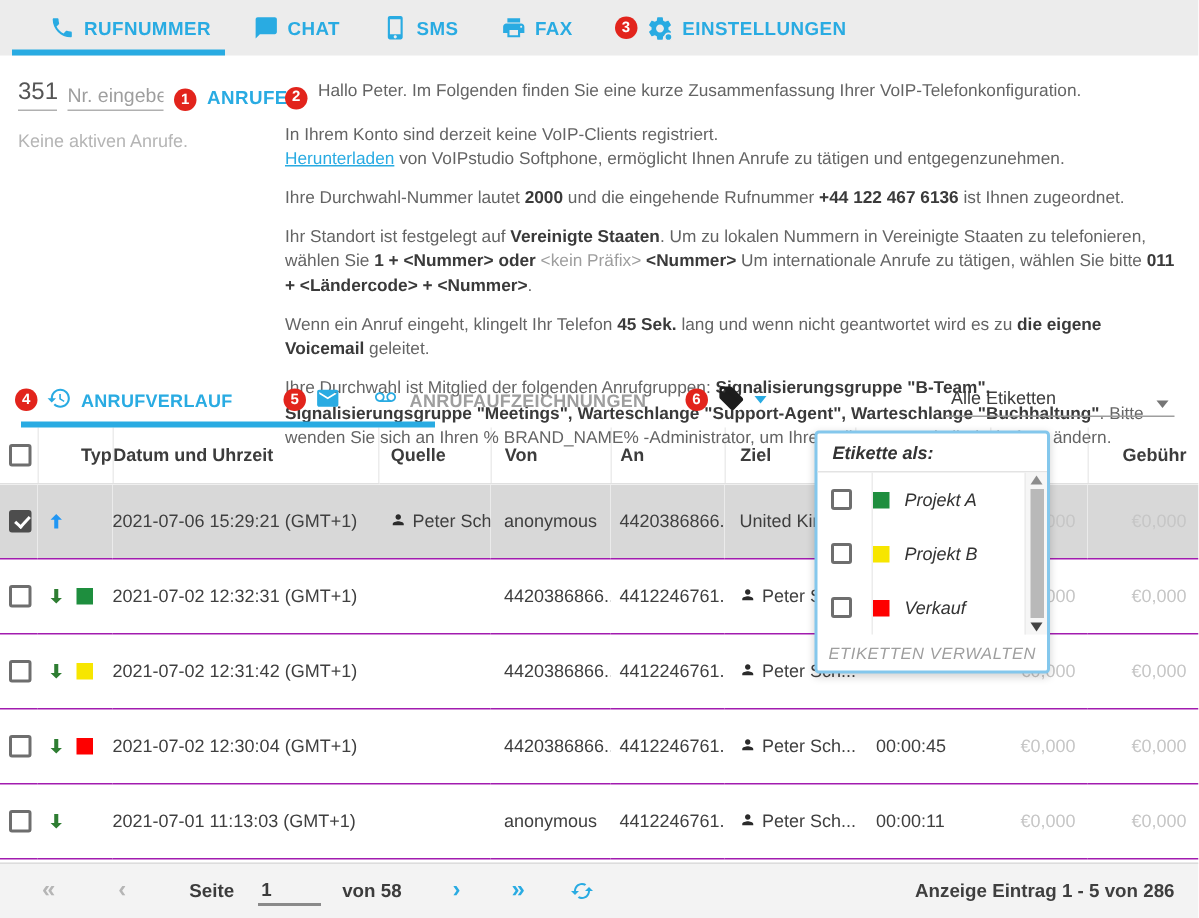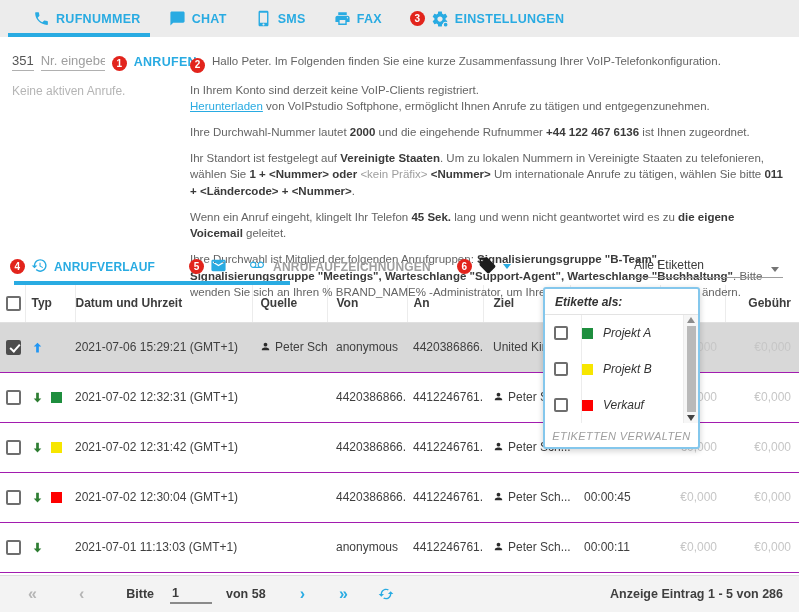--- a/index.html
+++ b/index.html
@@ -17,21 +17,21 @@
   .nav-item { display:flex; align-items:center; gap:6px; color:#29abe2;
               font-weight:bold; font-size:12.5px; letter-spacing:.3px; cursor:pointer; }
   .nav-item.inactive { }
   .nav-item svg { display:block; }
   .nav-underline { position:absolute; left:8px; top:33px; height:4px; width:142px; background:#29abe2; }
 
   
   .content { display:flex; padding-top:16px; height:211px; }
   .dialer { width:190px; padding-left:12px; flex:none; }
   .dial-row { display:flex; align-items:flex-end; gap:7px; }
-  .dial-prefix { font-size:13px; color:#555; border-bottom:1px solid #b0b0b0; width:26px; padding-bottom:2px; }
+  .dial-prefix { font-size:16px; color:#555; border-bottom:1px solid #b0b0b0; width:26px; padding-bottom:2px; }
   .dial-input { font-family:"Liberation Sans", sans-serif; font-size:13px; color:#555; border:none;
                 border-bottom:1px solid #b0b0b0; width:64px; padding-bottom:2px; outline:none; background:transparent; }
   .dial-input::placeholder { color:#9e9e9e; }
   .call-btn { color:#29abe2; font-weight:bold; font-size:12.5px; letter-spacing:.3px;
               background:none; border:none; cursor:pointer; font-family:"Liberation Sans", sans-serif; padding:0 0 2px 0; }
   .dial-status { margin-top:13px; color:#b5b5b5; font-size:12px; }
 
   .summary { flex:1; padding-right:14px; font-size:11.5px; color:#646464; line-height:1.45; }
   .summary p { margin-bottom:9px; }
   .summary .b { font-weight:bold; color:#3a3a3a;margin-top:36px; }
@@ -56,21 +56,21 @@
   
   table { width:799px; border-collapse:collapse; table-layout:fixed; font-size:12px; }
   th { height:37px; text-align:left; color:#3c3c3c; font-size:12px; font-weight:bold;
        border-bottom:1px solid #e0e0e0; border-left:1px solid #ececec; background:#fff; }
   th:first-child { border-left:none; }
   td { height:50px; border-bottom:1px solid #a21caf; color:#3f3f3f; white-space:nowrap; overflow:hidden; }
   tr.selected td { background:#d8d8d8; }
   .col-cb  { width:25px; } .col-typ { width:50px; } .col-dat { width:177px; }
   .col-que { width:75px; } .col-von { width:80px; } .col-an { width:76px; }
   .col-ziel{ width:87px; } .col-dau { width:90px; } .col-kos { width:65px; } .col-geb { width:74px; }
-  .pad-cb { padding-left:6px; } .pad-typ { padding-left:6px; } .pad-dat { padding-left:0; }
+  .pad-cb { padding-left:6px; } .pad-typ { padding-left:6px;text-align:right; } .pad-dat { padding-left:0; }
   .pad-que { padding-left:8px; } .pad-von { padding-left:9px; } .pad-an { padding-left:6px; }
   .pad-ziel{ padding-left:10px; } .pad-dau { padding-left:14px; }
   .money { text-align:right; padding-right:8px; color:#c6c6c6; }
   th.money { color:#3c3c3c; }
 
   .cb { width:15px; height:15px; border:2px solid #6e6e6e; border-radius:2px; display:inline-block;
         position:relative; background:#fff; cursor:pointer; vertical-align:middle; }
   .cb.checked { background:#4d4d4d; border-color:#4d4d4d; }
   .cb.checked::after { content:""; position:absolute; left:4px; top:0px; width:4px; height:8px;
         border:solid #fff; border-width:0 2px 2px 0; transform:rotate(42deg); }
@@ -395,21 +395,21 @@
       <span class="scr-thumb"></span>
       <span class="scr-btn scr-dn"></span>
     </div>
   </div>
   <div class="popup-footer">ETIKETTEN VERWALTEN</div>
 </div>
 
 <div class="pager">
   <button class="pg-btn pg-gray pg-first">«</button>
   <button class="pg-btn pg-gray pg-prev">‹</button>
-  <span class="pg-label">Bitte</span>
+  <span class="pg-label">Seite</span>
   <input class="pg-input" type="text" value="1" style="">
   <span class="pg-of">von 58</span>
   <button class="pg-btn pg-blue pg-next">›</button>
   <button class="pg-btn pg-blue pg-last">»</button>
   <button class="pg-refresh">
       <svg width="16" height="16" viewBox="0 0 24 24" fill="#29abe2">
         <path d="M19 8l-4 4h3c0 3.31-2.69 6-6 6-1.01 0-1.97-.25-2.8-.7l-1.46 1.46C8.97 19.54 10.43 20 12 20c4.42 0 8-3.58 8-8h3l-4-4zM6 12c0-3.31 2.69-6 6-6 1.01 0 1.97.25 2.8.7l1.46-1.46C15.03 4.46 13.57 4 12 4c-4.42 0-8 3.58-8 8H1l4 4 4-4H6z"></path>
       </svg>
     </button>
   <span class="pg-info">Anzeige Eintrag 1 - 5 von 286</span>

